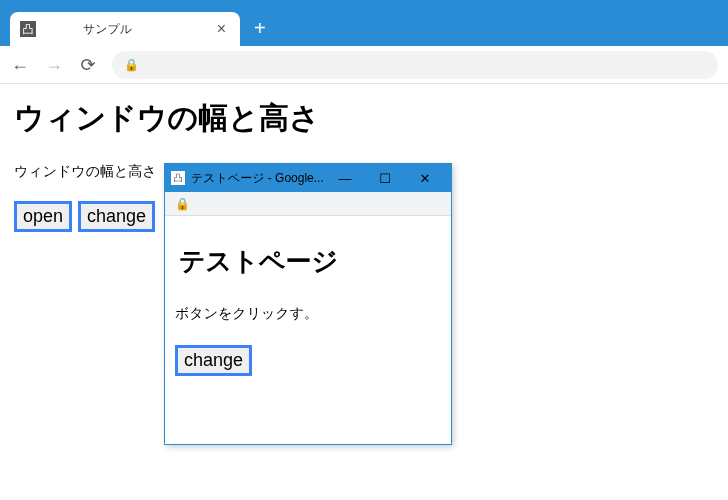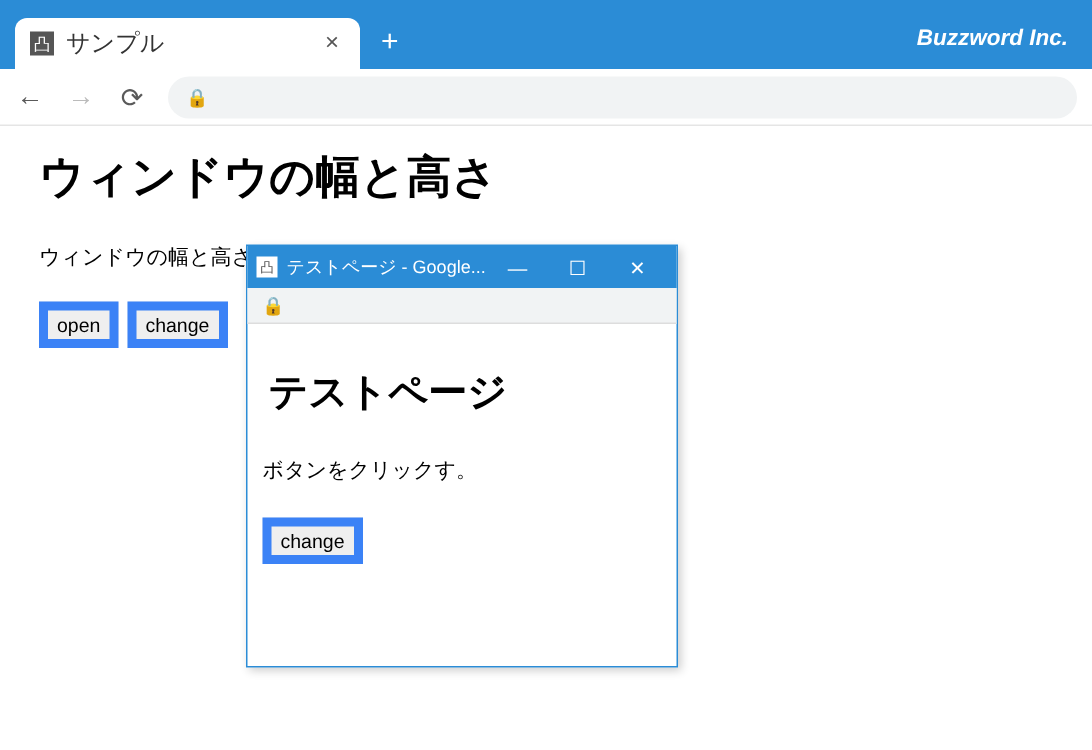--- a/index.html
+++ b/index.html
@@ -2,59 +2,58 @@
 <html><head>
 <meta charset="utf-8">
 <style>
   * { margin: 0; padding: 0; box-sizing: border-box; }
   body { font-family: "Meiryo", sans-serif; width: 728px; height: 500px; overflow: hidden; position: relative; background: #fff; }
   
   .browser-header { background: #2b8cd6; height: 46px; display: flex; align-items: flex-end; }
   .tab { background: #fff; height: 34px; margin-left: 10px; border-radius: 8px 8px 0 0; display: flex; align-items: center; padding: 0 10px; min-width: 230px; position: relative; }
   .tab-favicon { width: 16px; height: 16px; background: #555; margin-right: 8px; display: flex; align-items: center; justify-content: center; color: #fff; font-size: 10px; }
   .tab-favicon::before { content: "凸"; font-size: 11px; }
-  .tab-title { font-size: 16px; color: #333; flex: 1; }
+  .tab-title { font-size: 12px; color: #333; flex: 1; margin-left: 39px; }
   .tab-close { font-size: 16px; color: #555; cursor: pointer; padding: 0 4px; }
   .new-tab { color: #fff; font-size: 20px; padding: 0 14px 6px; cursor: pointer; }
   .brand { margin-left: auto; color: #fff; font-weight: bold; font-size: 15px; padding: 0 16px 12px; font-style: italic; }
   
   .toolbar { background: #fff; height: 38px; display: flex; align-items: center; padding: 0 10px; gap: 14px; border-bottom: 1px solid #e5e5e5; }
   .nav-btn { font-size: 18px; color: #5a5a5a; cursor: pointer; width: 20px; text-align: center; }
   .nav-btn.disabled { color: #bbb; }
   .urlbar { flex: 1; background: #f1f3f4; border-radius: 16px; height: 28px; display: flex; align-items: center; padding: 0 12px; }
   .lock { font-size: 12px; color: #5a5a5a; }
   
-  .page { padding: 14px 26px; }
+  .page { padding: 14px 14px; }
   .page h1 { font-size: 30px; font-weight: bold; margin-bottom: 24px; }
   .page p { font-size: 14px; margin-bottom: 20px; }
-  .btn { font-size: 13px; padding: 2px 6px; border: 6px solid #3b82f6; background: #efefef; cursor: pointer; font-family: inherit; }
+  .btn { font-size: 18px; padding: 2px 6px; border: 3px solid #3b82f6; background: #efefef; cursor: pointer; font-family: inherit; }
   .btn-row { display: flex; gap: 6px; }
   
   .popup { position: absolute; left: 164px; top: 163px; width: 288px; height: 282px; border: 1px solid #2b8cd6; background: #fff; box-shadow: 2px 2px 6px rgba(0,0,0,0.2); }
-  .popup-titlebar { background: #2b8cd6; height: 28px; display: flex; align-items: center; padding: 0 6px; color: #ffffff; font-size: 12px; }
+  .popup-titlebar { background: #2b8cd6; height: 28px; display: flex; align-items: center; padding: 0 6px; color: #000000; font-size: 12px; }
   .popup-favicon { width: 14px; height: 14px; background: #fff; color: #555; margin-right: 6px; display: flex; align-items: center; justify-content: center; font-size: 9px; }
   .popup-favicon::before { content: "凸"; }
   .popup-title { flex: 1; white-space: nowrap; overflow: hidden; text-overflow: ellipsis; }
   .popup-ctl { width: 40px; text-align: center; font-size: 13px; cursor: pointer; }
   .popup-urlbar { background: #f1f3f4; height: 24px; display: flex; align-items: center; padding: 0 10px; border-bottom: 1px solid #ddd; }
   .popup-body { padding: 14px 10px; }
   .popup-body h1 { font-size: 26px; font-weight: bold; margin: 14px 4px 26px; }
   .popup-body p { font-size: 14px; margin-bottom: 22px; }
 </style>
 </head>
 <body>
 
 <div class="browser-header">
   <div class="tab">
     <span class="tab-favicon"></span>
     <span class="tab-title">サンプル</span>
     <span class="tab-close">×</span>
   </div>
   <div class="new-tab">+</div>
-  <div class="brand">Buzzword Inc.</div>
 </div>
 
 <div class="toolbar">
   <span class="nav-btn">←</span>
   <span class="nav-btn disabled">→</span>
   <span class="nav-btn">⟳</span>
   <div class="urlbar">
     <span class="lock">🔒</span>
   </div>
 </div>

